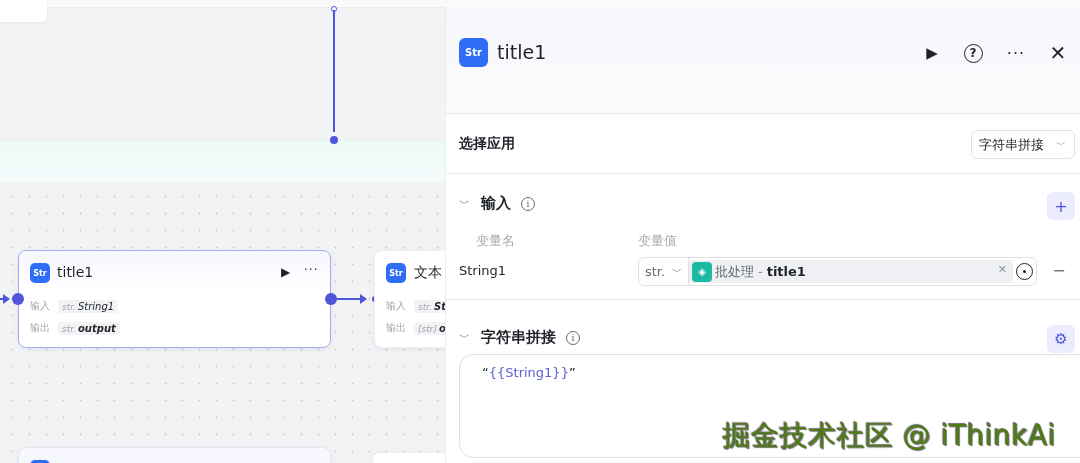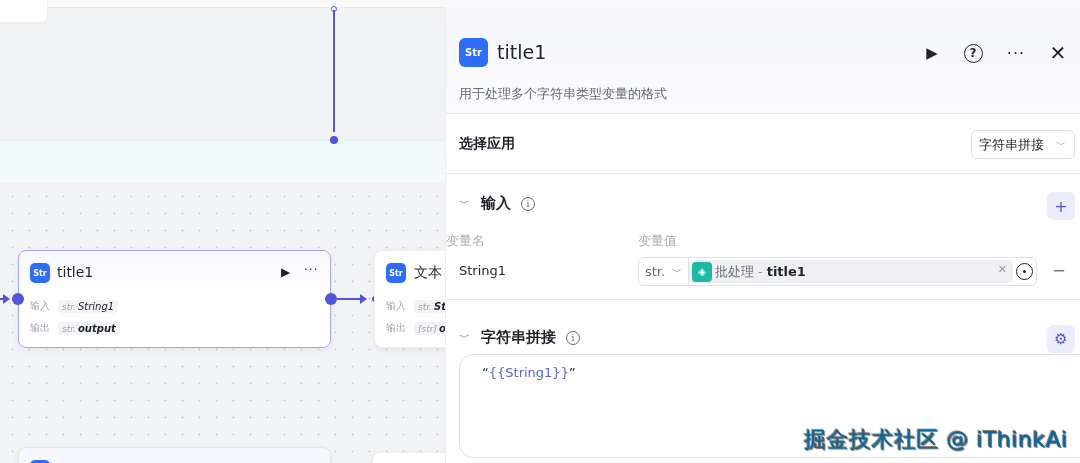--- a/index.html
+++ b/index.html
@@ -67,21 +67,21 @@
   .chip-var { color: #1f2329; font-weight: bold; }
   .chip-x { position: absolute; right: 6px; top: 3px; color: #8f959e; font-size: 11px; cursor: pointer; }
   .var-pick { position: absolute; right: 3px; top: 5px; width: 17px; height: 17px; border: 1.5px solid #1f2329; border-radius: 50%; display: flex; align-items: center; justify-content: center; cursor: pointer; }
   .var-pick span { width: 3px; height: 3px; background: #1f2329; border-radius: 50%; }
   .minus { position: absolute; left: 605px; top: 86px; width: 16px; height: 20px; color: #646a73; font-size: 16px; display: flex; align-items: center; justify-content: center; cursor: pointer; }
 
   .sec-concat { position: absolute; left: 0; top: 292px; width: 635px; height: 163px; }
   .editor { position: absolute; left: 13px; top: 54px; width: 722px; height: 104px; border: 1px solid #dee0e3; border-radius: 14px; padding: 10px 22px; font-size: 13px; }
   .editor .q { color: #1f2329; }
   .editor .v { color: #5a62d6; }
-  .watermark { position: absolute; right: 12px; bottom: 8px; font-size: 22px; color: #0369a1; text-shadow: 0 0 1px #555, 1px 1px 1px #777, -1px -1px 1px #777; letter-spacing: 0.5px; }
+  .watermark { position: absolute; right: 24px; bottom: 8px; font-size: 28px; color: #4d7c0f; text-shadow: 0 0 1px #555, 1px 1px 1px #777, -1px -1px 1px #777; letter-spacing: 0.5px; }
 </style>
 </head>
 <body>
 
 <div class="canvas">
   <div class="upper"></div>
   <div class="topstrip"></div>
   <div class="tab-stub"></div>
   <div class="band"></div>
   <div class="dots"></div>
@@ -142,41 +142,40 @@
       </div>
     <div class="ph-btn" style="left:515px;">
       <span style="width:19px;height:19px;border:1.8px solid #1f2329;border-radius:50%;display:flex;align-items:center;justify-content:center;font-size:12px;font-weight:bold;">?</span>
     </div>
     <div class="ph-btn" style="left:558px;font-size:16px;letter-spacing:1px;">
         <span>···</span>
       </div>
     <div class="ph-btn" style="left:600px;font-size:20px;">
         <span>✕</span>
       </div>
-    <div class="ph-desc">用于处理多个字符串类型变量的格式</div>
   </div>
 
   <div class="sec-app">
     <div class="label">选择应用</div>
     <div class="select">
       <span>字符串拼接</span>
       <span class="chev">﹀</span>
     </div>
   </div>
 
   <div class="sec-in">
     <div class="sec-head" style="top:20px;">
       <span class="chev">﹀</span>
       <span class="title">输入</span>
       <span class="info">i</span>
     </div>
     <div class="sq-btn" style="left:601px;top:18px;">
         <span>+</span>
       </div>
-    <div class="col-hdr" style="left:0;">变量名</div>
+    <div class="col-hdr" style="left:30px;">变量名</div>
     <div class="col-hdr" style="left:192px;">变量值</div>
 
     <div class="var-name">String1</div>
     <div class="var-box">
       <div class="var-type">
         <span>str.</span>
         <span style="font-size:10px;color:#646a73;">﹀</span>
       </div>
       <div class="var-chip">
         <span class="chip-icon">◈</span>

